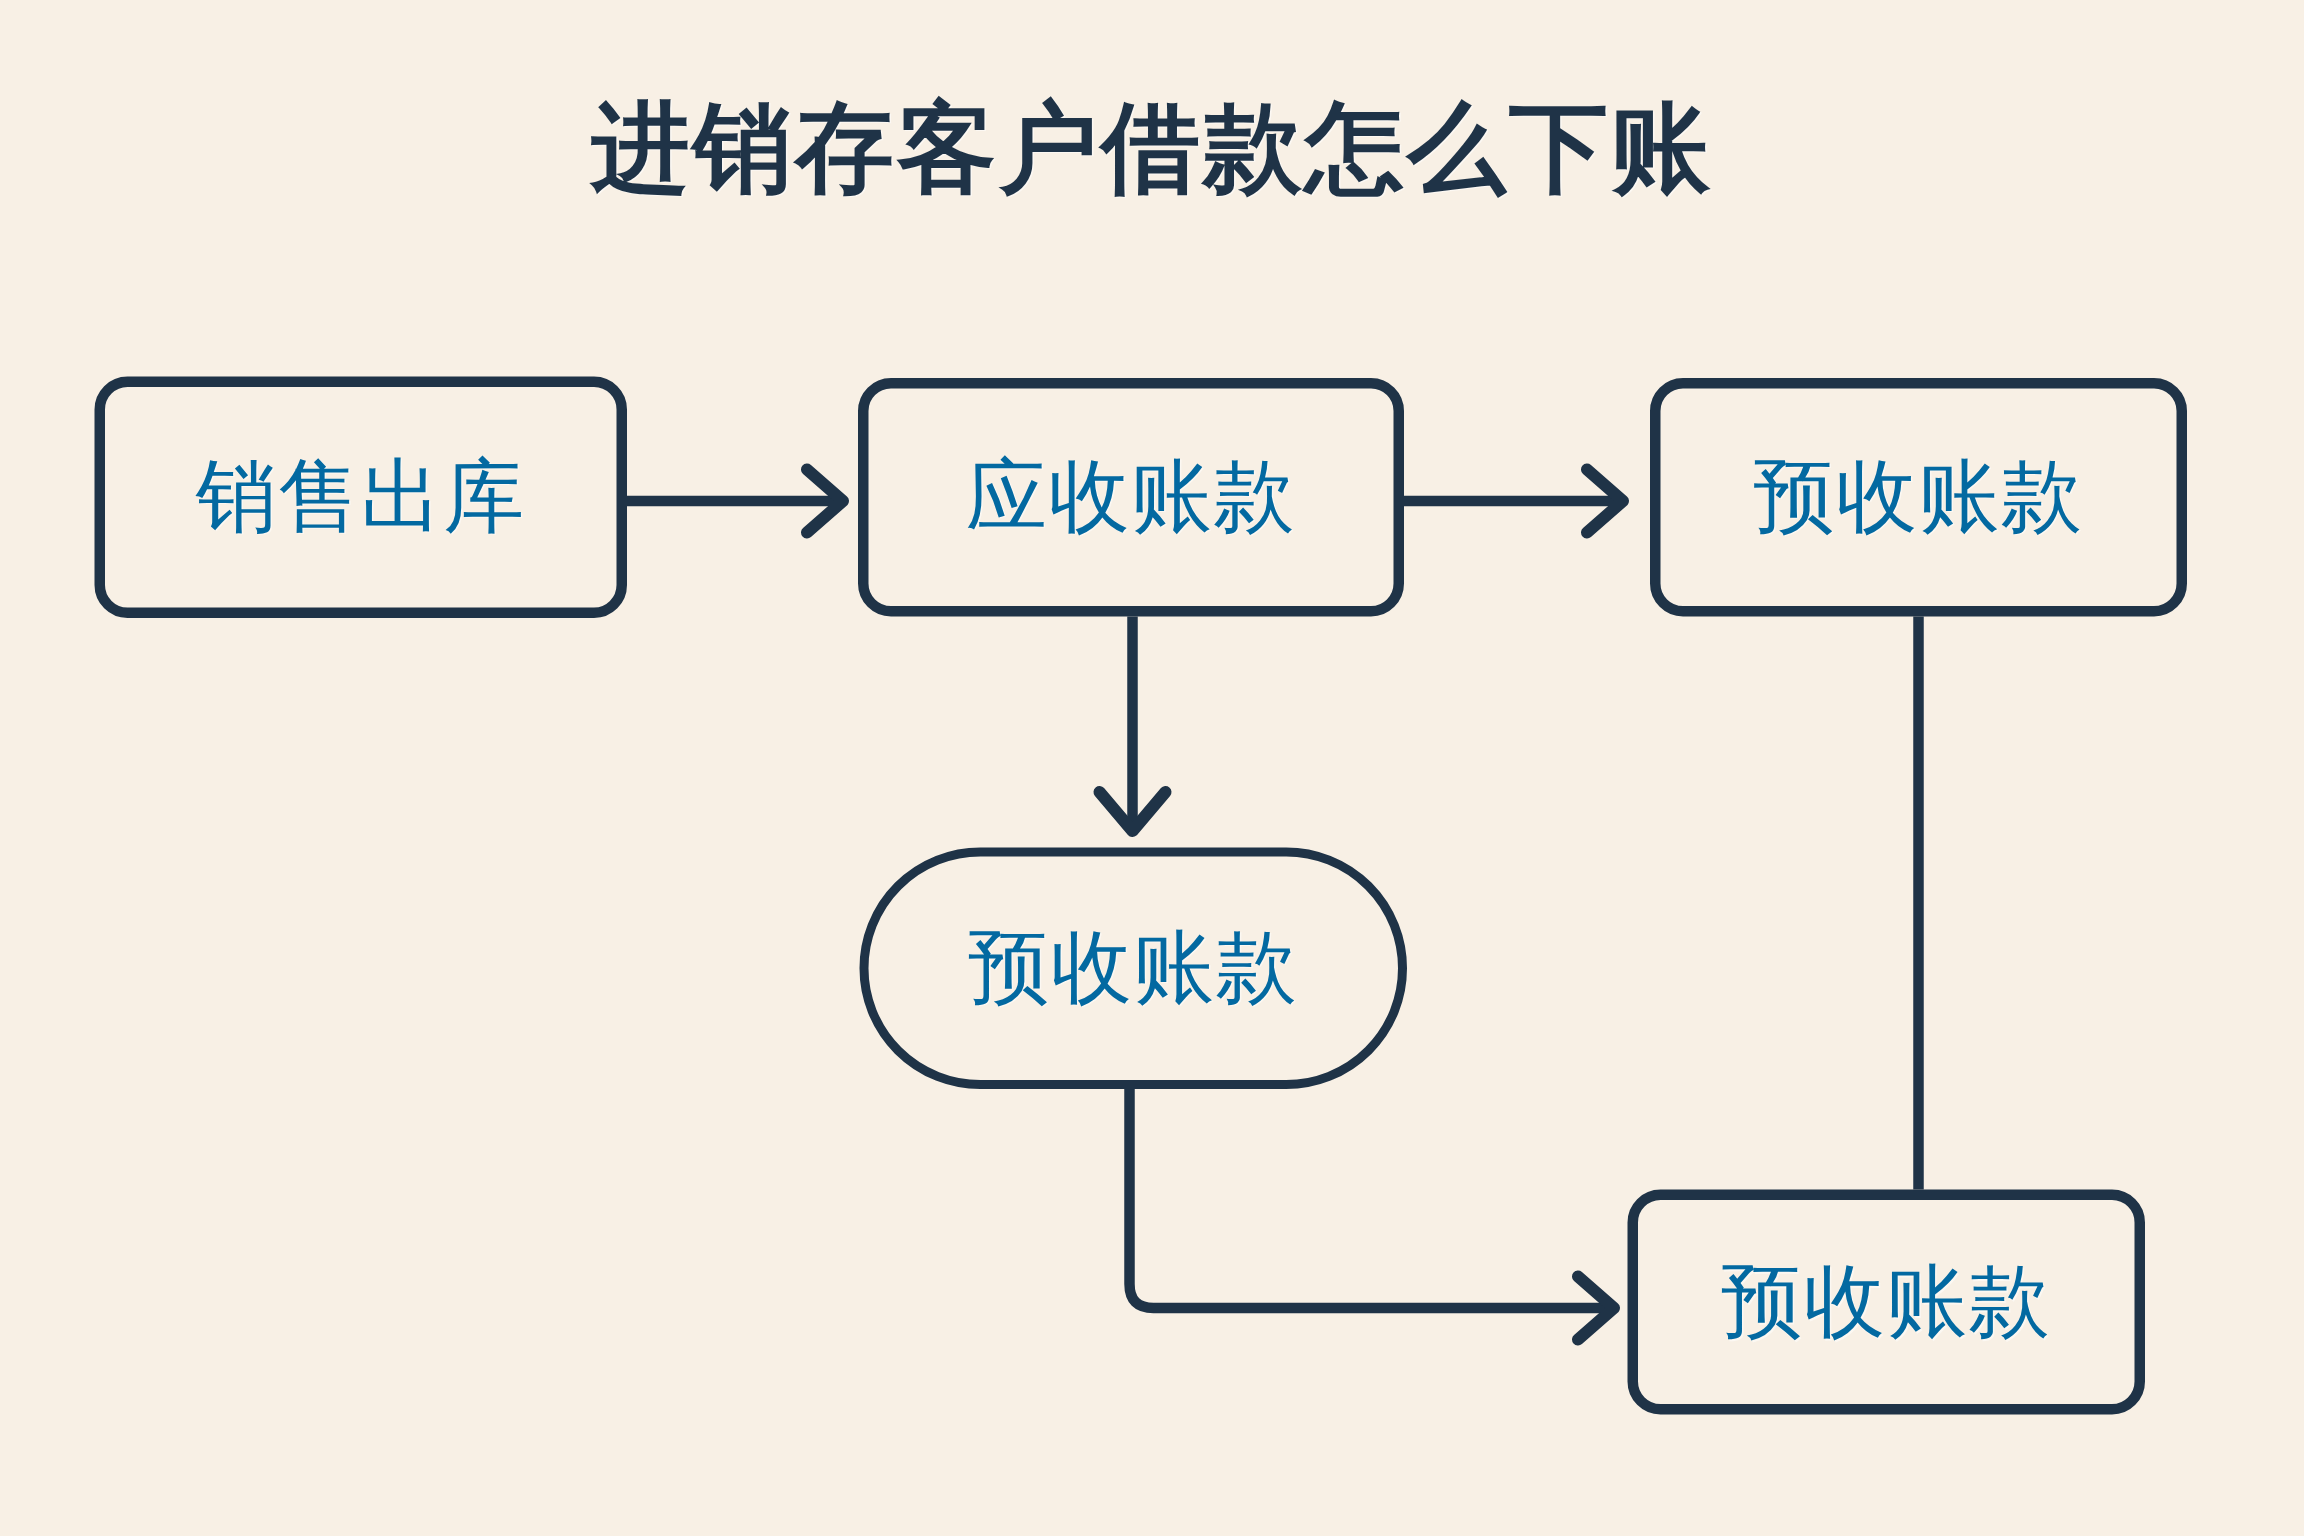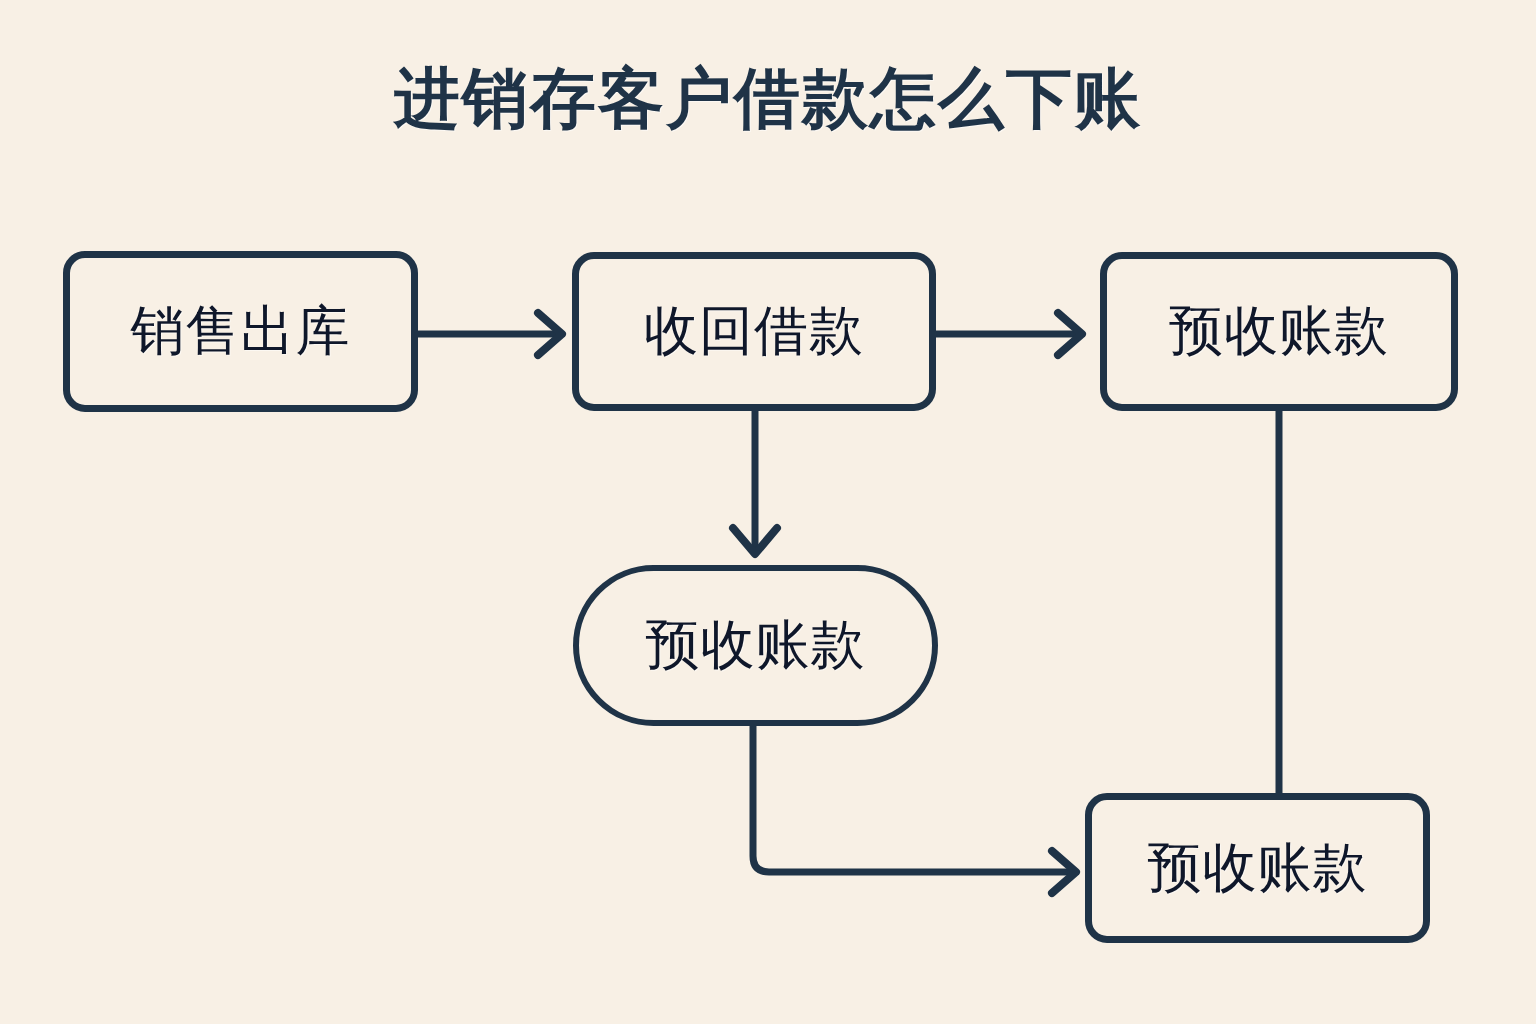--- a/index.html
+++ b/index.html
@@ -37,21 +37,21 @@
     text-shadow: 1px 1px 0 rgba(255,255,255,0.55);
   }
   .node {
     position: absolute;
     box-sizing: border-box;
     border: 7px solid #1f3347;
     background: #f8f0e5;
     display: flex;
     align-items: center;
     justify-content: center;
-    color: #0f172a;
+    color: #0369a1;
     font-size: 54px;
     letter-spacing: 1px;
     white-space: nowrap;
   }
   .node .node-label {
     display: block;
     text-shadow: 1px 1px 0 rgba(255,255,255,0.5);
   }
   .node.rect { border-radius: 22px; }
   .node.pill { border-radius: 999px; border-width: 6px; }
@@ -111,21 +111,21 @@
     <g>
       <path class="line" d="M 1279 411 L 1279 793"></path>
     </g>
   </svg>
 
   <div class="node rect" style="left:63px; top:251px; width:355px; height:161px;">
     <span class="node-label">销售出库</span>
   </div>
 
   <div class="node rect" style="left:572px; top:252px; width:364px; height:159px;">
-    <span class="node-label">收回借款</span>
+    <span class="node-label">应收账款</span>
   </div>
 
   <div class="node rect" style="left:1100px; top:252px; width:358px; height:159px;">
     <span class="node-label">预收账款</span>
   </div>
 
   <div class="node pill" style="left:573px; top:565px; width:365px; height:161px;">
     <span class="node-label">预收账款</span>
   </div>
 

